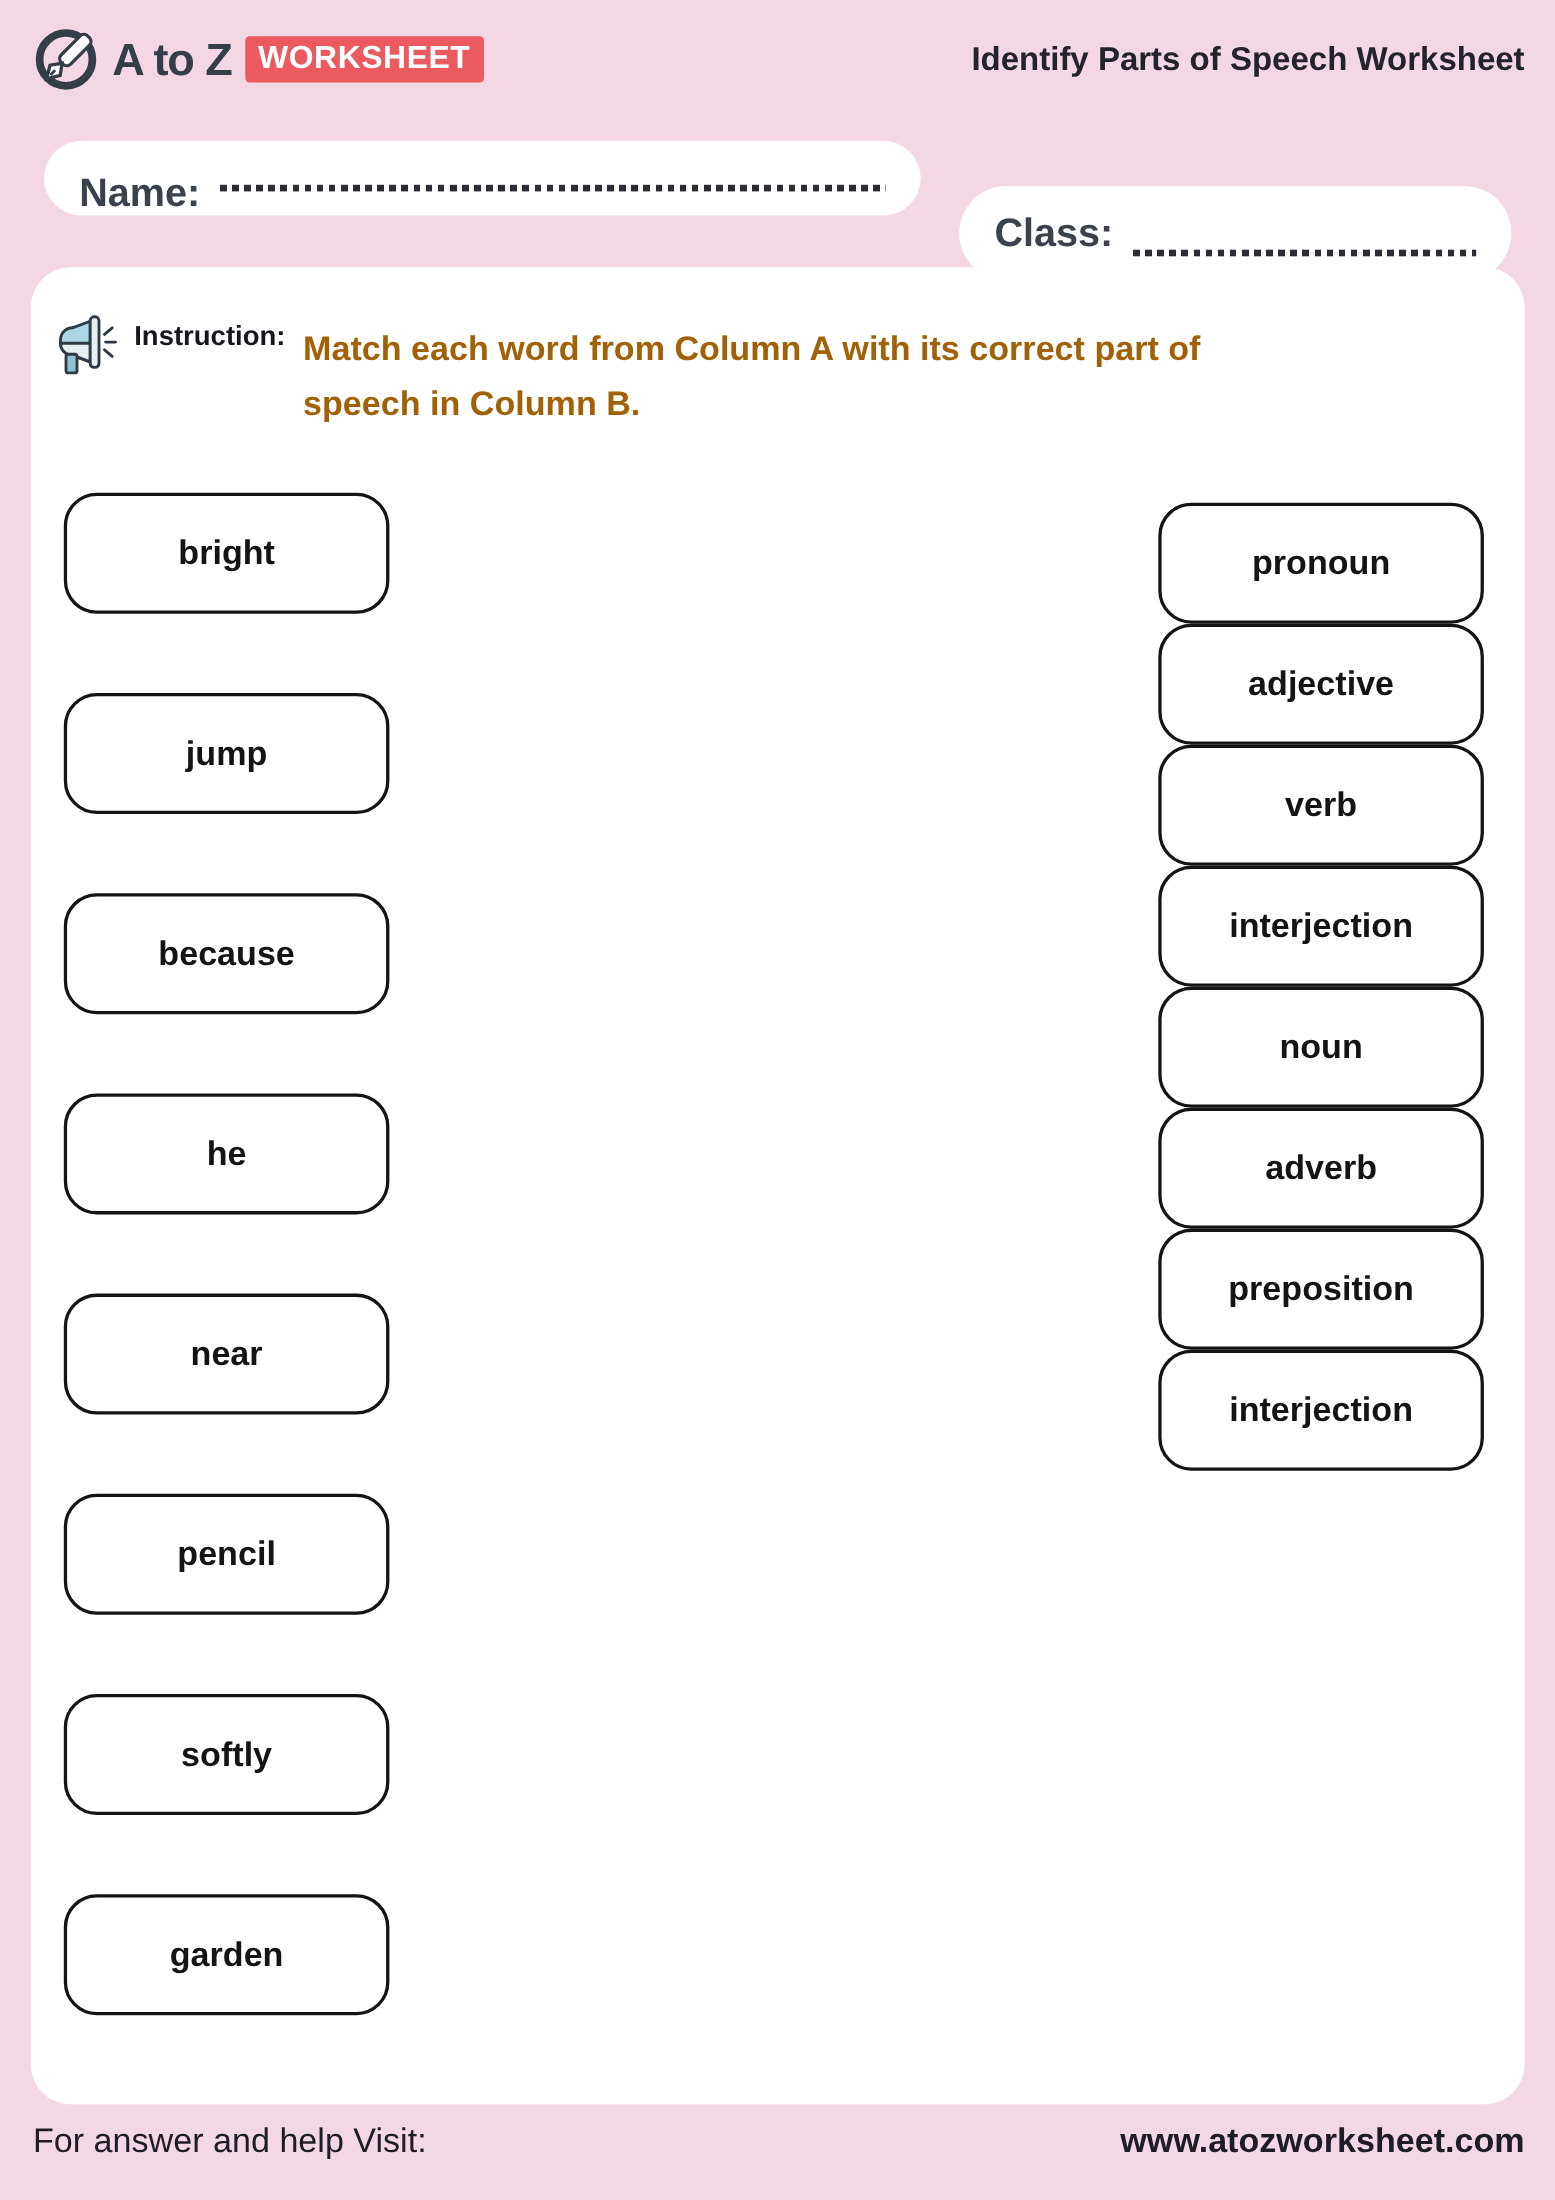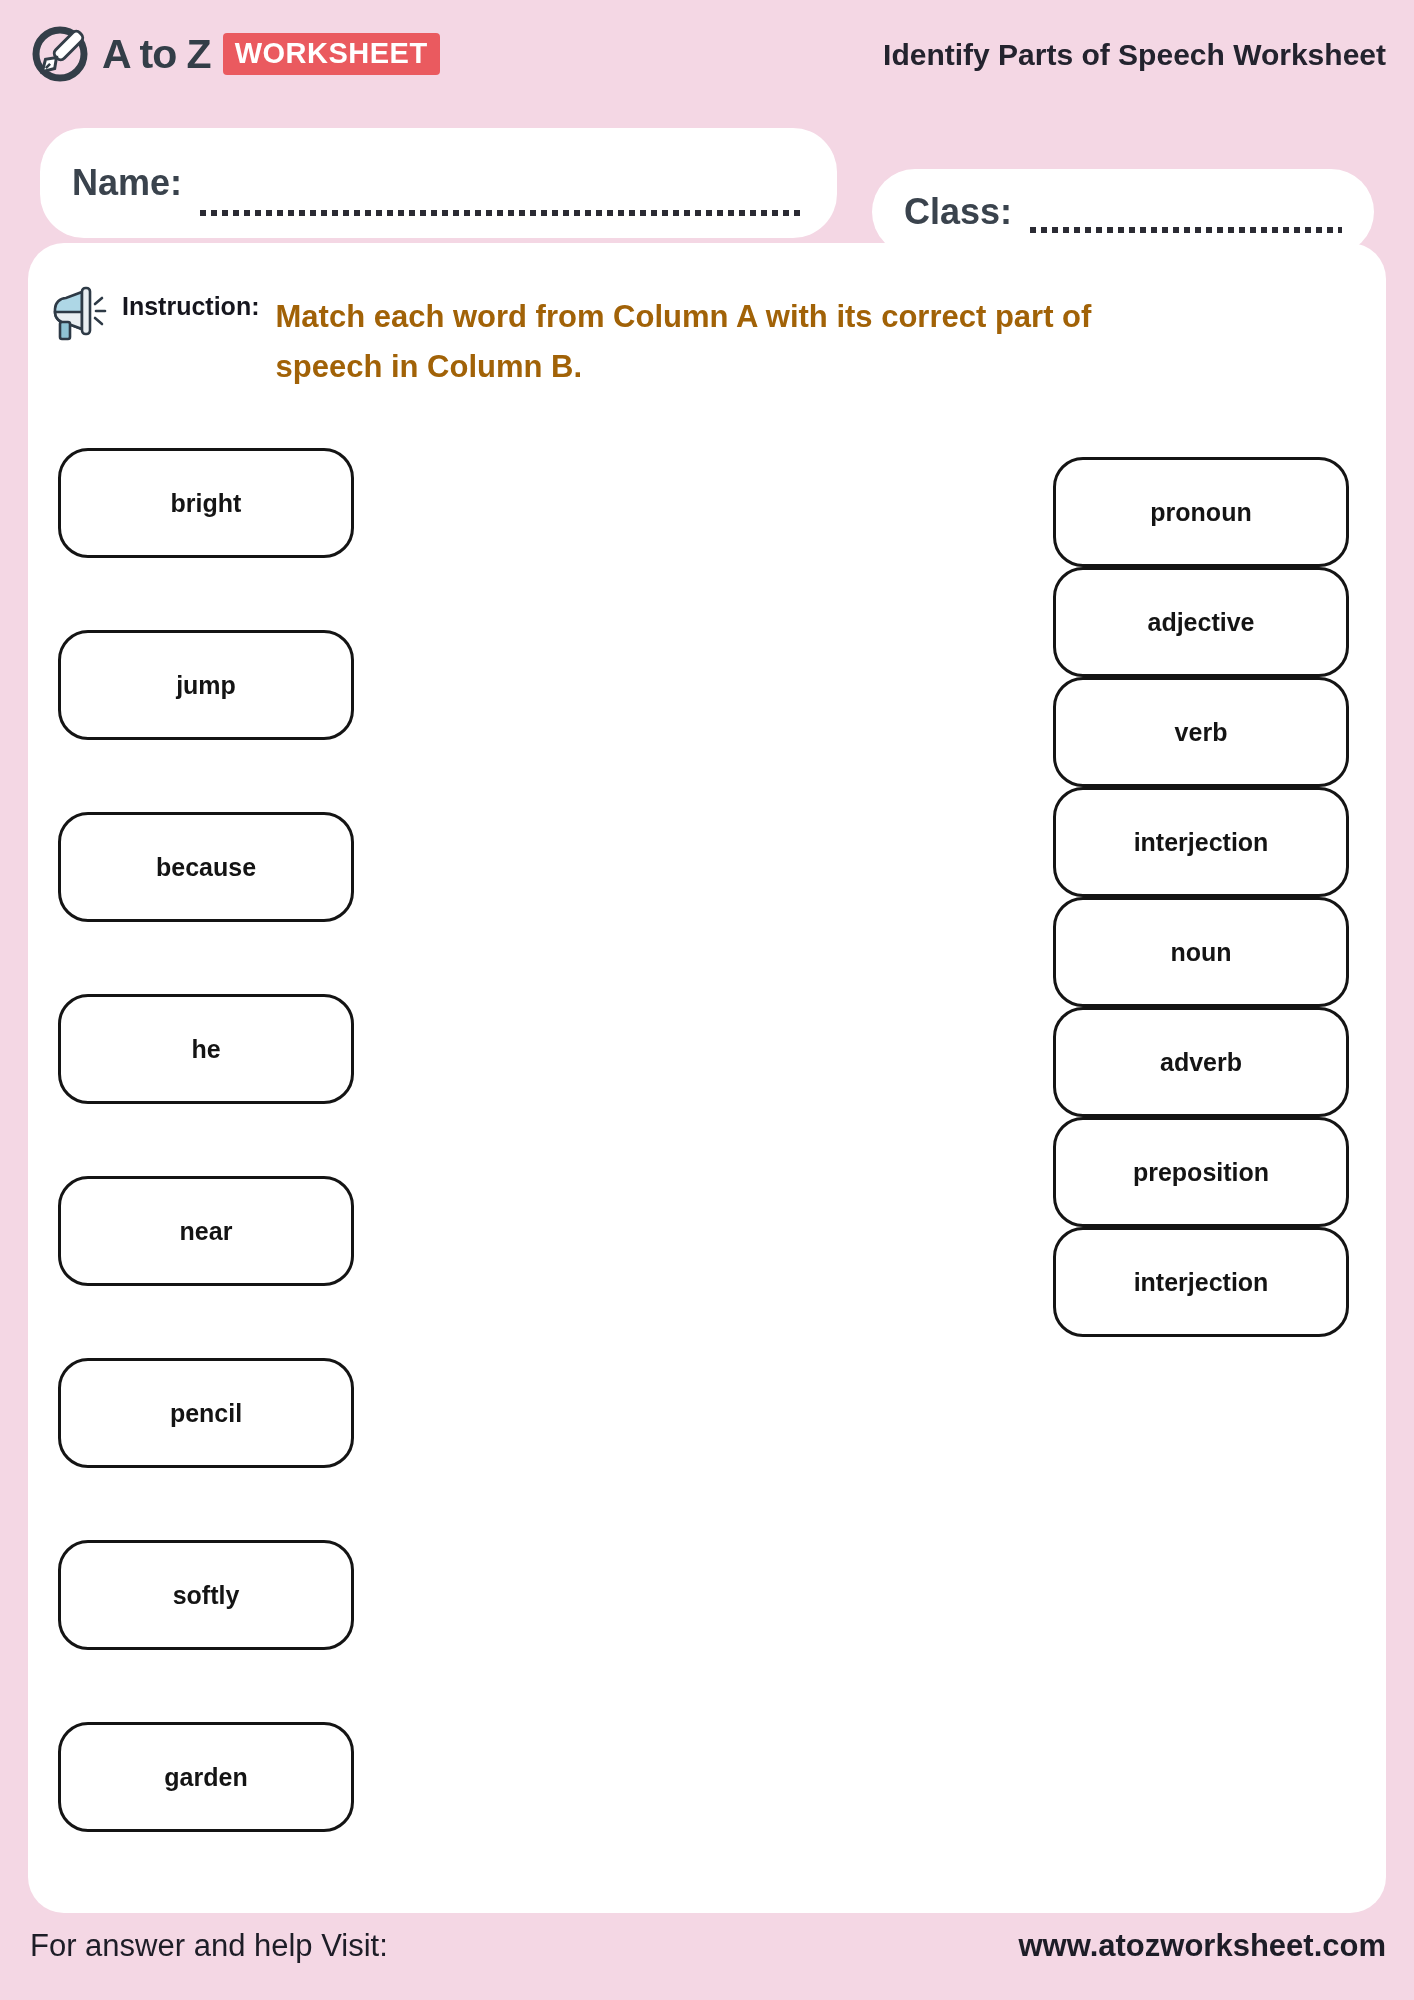--- a/index.html
+++ b/index.html
@@ -20,21 +20,21 @@
   .page-title {
     position:absolute; right:28px; top:38px;
     font-size:30px; font-weight:bold; color:#23232e;
   }
 
   
   .pill {
     position:absolute; background:#ffffff; border-radius:44px;
     display:flex; align-items:center; padding:0 32px; box-sizing:border-box;
   }
-  .pill-name  { left:40px;  top:128px; width:797px; height:110px; }
+  .pill-name  { left:40px;  top:128px; width:797px; height:68px;align-items:flex-end; }
   .pill-class { left:872px; top:128px; width:502px; height:86px;margin-top:41px; }
   .pill-label { font-size:36px; font-weight:bold; color:#3a434d; margin-right:18px; white-space:nowrap; }
   .dotted-line {
     flex:1; height:6px; align-self:flex-end; margin-bottom:22px;
     background-image:repeating-linear-gradient(to right,#2b2b33 0 6px, transparent 6px 11px);
   }
 
   
   .card {
     position:absolute; left:28px; top:243px; width:1358px; height:1670px;
@@ -48,21 +48,21 @@
   .instr-text  { font-size:31px; color:#a16207; width:885px; line-height:50px; margin-top:9px;font-weight:bold; }
 
   
   .col { position:absolute; display:flex; flex-direction:column; }
   .col-a { left:58px;   top:448px; gap:72px; }
   .col-b { left:1053px; top:457px; }
   .word-box {
     width:296px; height:110px; background:#ffffff;
     border:3.5px solid #141414; border-radius:30px; box-sizing:border-box;
     display:flex; align-items:center; justify-content:center;
-    font-size:25px; font-weight:bold; color:#141414;
+    font-size:31px; font-weight:bold; color:#141414;
   }
 
   
   .footer-left  { position:absolute; left:30px;  top:1928px; font-size:31px; color:#1d1d27; }
   .footer-right { position:absolute; right:28px; top:1928px; font-size:31px; font-weight:600; color:#1d1d27; }
 </style>
 </head>
 <body>
 
 <div class="page">

